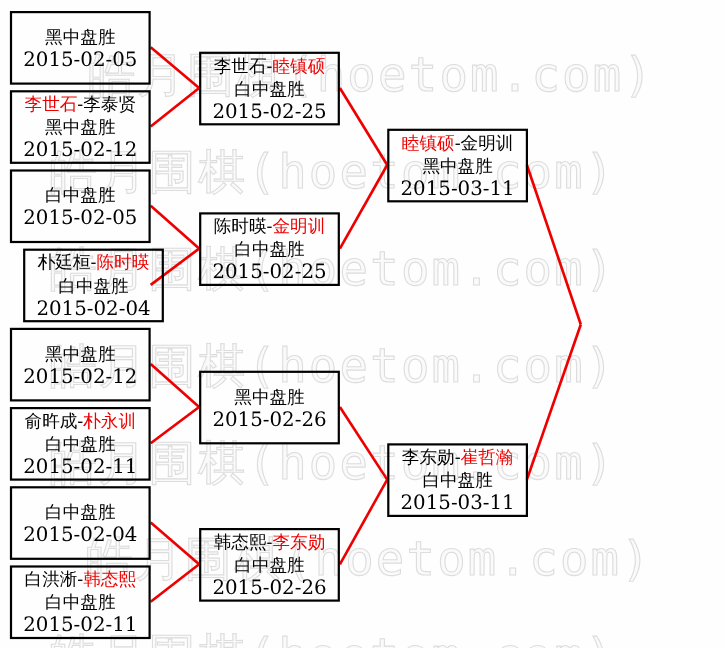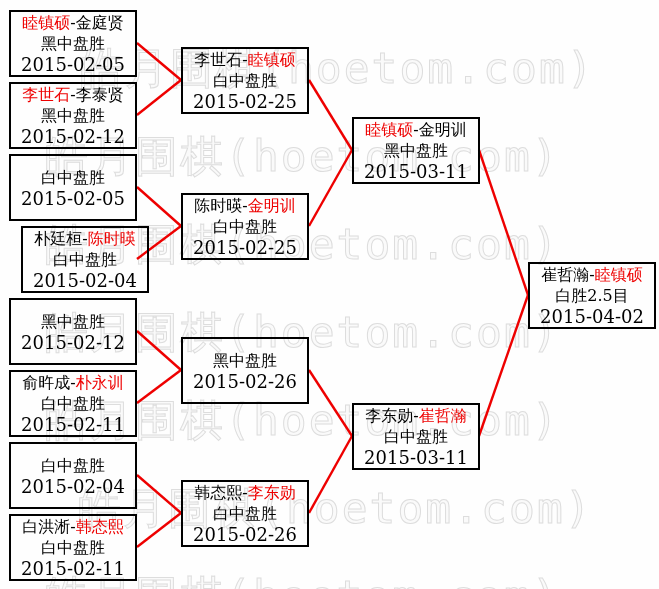--- a/index.html
+++ b/index.html
@@ -74,21 +74,20 @@
     <line x1="137" y1="547" x2="181" y2="513"></line>
     <line x1="309" y1="80" x2="352" y2="150"></line>
     <line x1="309" y1="226" x2="352" y2="150"></line>
     <line x1="309" y1="370" x2="352" y2="436"></line>
     <line x1="309" y1="513" x2="352" y2="436"></line>
     <line x1="479" y1="150" x2="528" y2="295"></line>
     <line x1="479" y1="436" x2="528" y2="295"></line>
   </svg>
 
   <div class="box pr1a">
-    <div><span class="p1 win">睦镇硕</span><span>-</span><span class="p2">金庭贤</span></div>
     <div>黑中盘胜</div>
     <div class="dt">2015-02-05</div>
   </div>
   <div class="box pr1b">
     <div><span class="p1 win">李世石</span><span>-</span><span class="p2">李泰贤</span></div>
     <div>黑中盘胜</div>
     <div class="dt">2015-02-12</div>
   </div>
   <div class="box pr1c">
     <div>白中盘胜</div>
@@ -142,19 +141,14 @@
     <div><span class="p1 win">睦镇硕</span><span>-</span><span class="p2">金明训</span></div>
     <div>黑中盘胜</div>
     <div class="dt">2015-03-11</div>
   </div>
   <div class="box psf2">
     <div><span class="p1">李东勋</span><span>-</span><span class="p2 win">崔哲瀚</span></div>
     <div>白中盘胜</div>
     <div class="dt">2015-03-11</div>
   </div>
 
-  <div class="box pf1">
-    <div><span class="p1">崔哲瀚</span><span>-</span><span class="p2 win">睦镇硕</span></div>
-    <div>白胜2.5目</div>
-    <div class="dt">2015-04-02</div>
-  </div>
 
 </div>
 
 </body></html>

